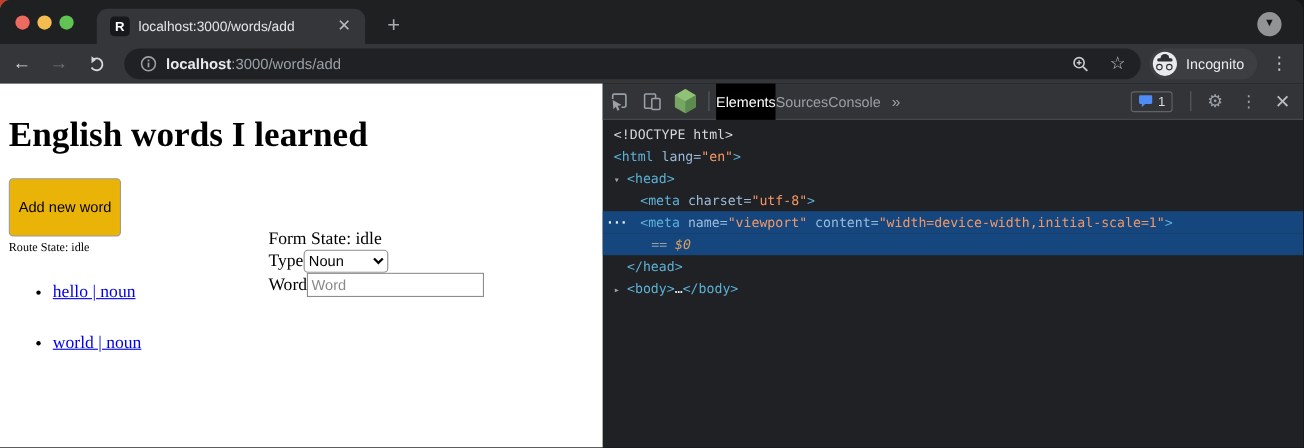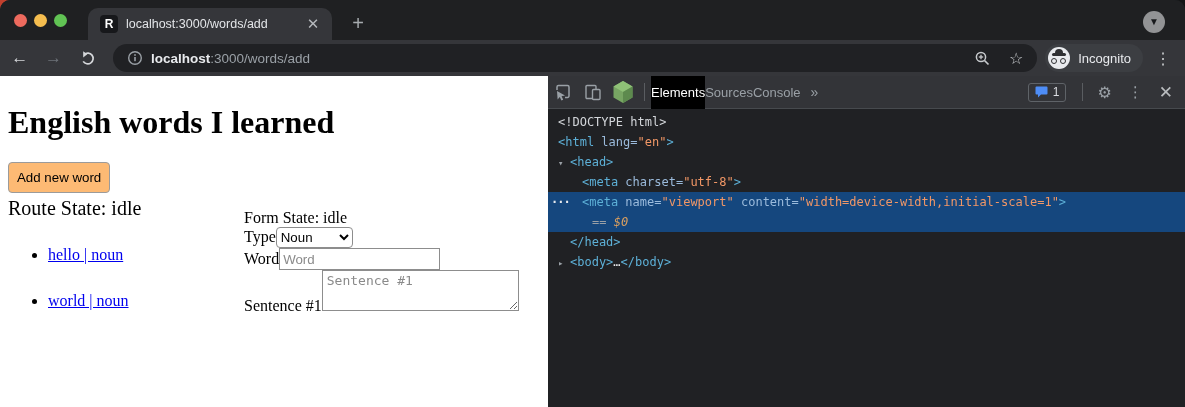--- a/index.html
+++ b/index.html
@@ -52,23 +52,23 @@
   .spy .eyeL{ left:3px; } .spy .eyeR{ left:12px; }
   .incog-label { color:#e8eaed; font-size:13px; }
   .menu-dots { color:#c7cacd; font-size:16px; margin:0 14px 0 12px; letter-spacing:0; }
 
   
   .content { position:absolute; left:0; top:76px; width:100%; height:331px; }
   .page { position:absolute; left:0; top:0; width:548px; height:331px; background:#fff; overflow:hidden;
           font-family:"Liberation Serif", serif; color:#000; }
   .page-inner { padding:8px; }
   h1.heading { font-size:32px; font-weight:bold; margin:20px 0 21px 0; font-family:"Liberation Serif", serif; }
-  .btn { font-family:"Liberation Sans", sans-serif; font-size:13.3px; color:#000; background:#fdba74;
-         border:1px solid #9b9b9b; border-radius:4px; padding:7px 8px; }
-  .route-state { font-size:20px; margin-top:4px; }
+  .btn { font-family:"Liberation Sans", sans-serif; font-size:13.3px; color:#000; background:#eab308;
+         border:1px solid #9b9b9b; border-radius:4px; padding:18px 8px; }
+  .route-state { font-size:11px; margin-top:4px; }
   ul.word-list { margin:16px 0 0 0; padding-left:40px; }
   ul.word-list li { line-height:23px;margin-top:23px; }
   ul.word-list a { color:#0000ee; }
 
   .form-col { position:absolute; left:244px; top:132px; width:300px; font-size:16px; }
   .f-state { line-height:19px; }
   .f-row { white-space:nowrap; }
   input.word-input { width:161px; height:22px; border:1px solid #8d8d8d; font-family:"Liberation Sans",sans-serif;
                      font-size:13.3px; padding:1px 3px; }
   select.type-select { width:77px; height:21px; font-family:"Liberation Sans",sans-serif; font-size:13.3px;
@@ -185,23 +185,20 @@
         </div>
 
         <div class="form-col">
           <div class="f-state">Form State: idle</div>
           <div class="f-row">
             <span>Type</span><select class="type-select"><option>Noun</option></select>
           </div>
           <div class="f-row">
             <span>Word</span><input class="word-input" type="text" placeholder="Word" style="">
           </div>
-          <div class="f-row">
-            <span>Sentence #1</span><textarea class="ta" placeholder="Sentence #1" style=""></textarea>
-          </div>
         </div>
       </div>
 
       <div class="devtools">
         <div class="dt-toolbar">
           <div class="dt-icon">
             <svg width="20" height="20" viewBox="0 0 20 20">
               <path d="M4 8 V5 a1.5 1.5 0 0 1 1.5 -1.5 h9 a1.5 1.5 0 0 1 1.5 1.5 v9 a1.5 1.5 0 0 1 -1.5 1.5 H12" fill="none" stroke="#9aa0a6" stroke-width="1.5"></path>
               <polygon points="4,9 12,13.5 8.6,14.3 10.2,17.8 8.4,18.6 6.8,15.1 4.6,17.4" fill="#9aa0a6"></polygon>
             </svg>

